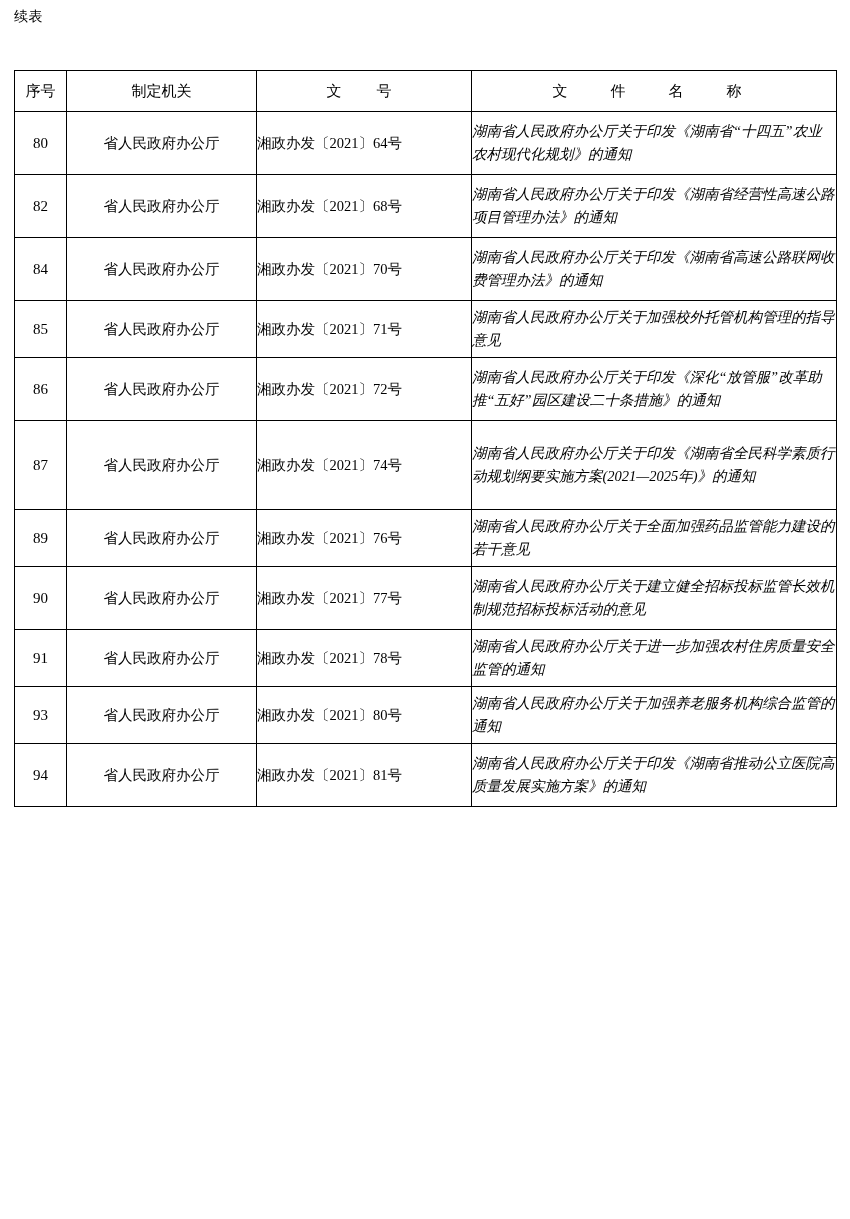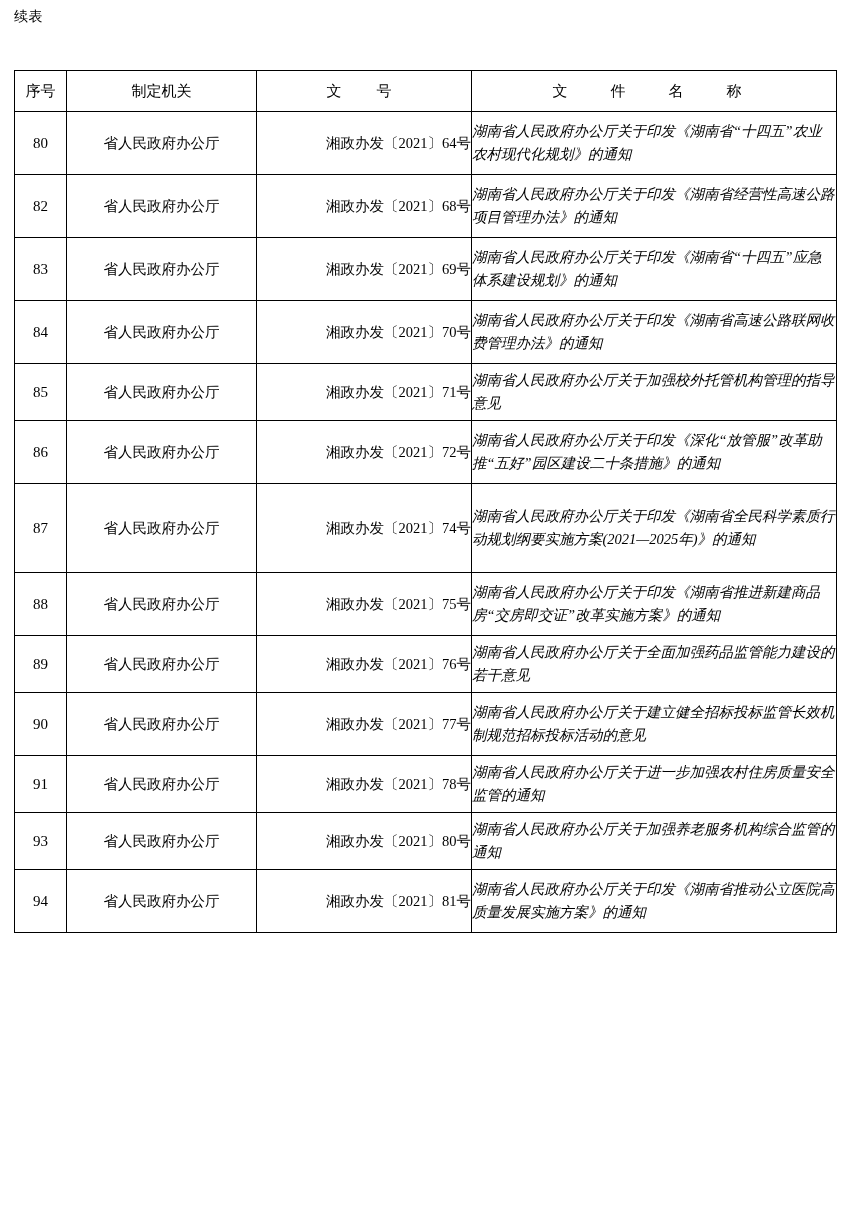--- a/index.html
+++ b/index.html
@@ -75,21 +75,21 @@
   td.num {
     text-align: center;
     font-size: 15px;
     font-family: "Liberation Serif", "DejaVu Serif", serif;
   }
   td.org {
     text-align: center;
     font-size: 14.5px;
   }
   td.docno {
-    text-align: right;
+    text-align: left;
     font-size: 14.5px;
   }
   td.name {
     text-align: left;
     padding: 7px 8px 7px 9px;
     line-height: 1.58;
     font-size: 14.5px;
     word-break: break-all;
     font-style: italic;
   }
@@ -127,26 +127,20 @@
             <td class="docno">湘政办发〔2021〕64号</td>
             <td class="name">湖南省人民政府办公厅关于印发《湖南省“十四五”农业农村现代化规划》的通知</td>
           </tr>
           <tr class="row-2">
             <td class="num">82</td>
             <td class="org">省人民政府办公厅</td>
             <td class="docno">湘政办发〔2021〕68号</td>
             <td class="name">湖南省人民政府办公厅关于印发《湖南省经营性高速公路项目管理办法》的通知</td>
           </tr>
           <tr class="row-2">
-            <td class="num">83</td>
-            <td class="org">省人民政府办公厅</td>
-            <td class="docno">湘政办发〔2021〕69号</td>
-            <td class="name">湖南省人民政府办公厅关于印发《湖南省“十四五”应急体系建设规划》的通知</td>
-          </tr>
-          <tr class="row-2">
             <td class="num">84</td>
             <td class="org">省人民政府办公厅</td>
             <td class="docno">湘政办发〔2021〕70号</td>
             <td class="name">湖南省人民政府办公厅关于印发《湖南省高速公路联网收费管理办法》的通知</td>
           </tr>
           <tr class="row-1">
             <td class="num">85</td>
             <td class="org">省人民政府办公厅</td>
             <td class="docno">湘政办发〔2021〕71号</td>
             <td class="name">湖南省人民政府办公厅关于加强校外托管机构管理的指导意见</td>
@@ -155,26 +149,20 @@
             <td class="num">86</td>
             <td class="org">省人民政府办公厅</td>
             <td class="docno">湘政办发〔2021〕72号</td>
             <td class="name">湖南省人民政府办公厅关于印发《深化“放管服”改革助推“五好”园区建设二十条措施》的通知</td>
           </tr>
           <tr class="row-3">
             <td class="num">87</td>
             <td class="org">省人民政府办公厅</td>
             <td class="docno">湘政办发〔2021〕74号</td>
             <td class="name">湖南省人民政府办公厅关于印发《湖南省全民科学素质行动规划纲要实施方案(2021—2025年)》的通知</td>
-          </tr>
-          <tr class="row-2">
-            <td class="num">88</td>
-            <td class="org">省人民政府办公厅</td>
-            <td class="docno">湘政办发〔2021〕75号</td>
-            <td class="name">湖南省人民政府办公厅关于印发《湖南省推进新建商品房“交房即交证”改革实施方案》的通知</td>
           </tr>
           <tr class="row-1">
             <td class="num">89</td>
             <td class="org">省人民政府办公厅</td>
             <td class="docno">湘政办发〔2021〕76号</td>
             <td class="name">湖南省人民政府办公厅关于全面加强药品监管能力建设的若干意见</td>
           </tr>
           <tr class="row-2">
             <td class="num">90</td>
             <td class="org">省人民政府办公厅</td>

